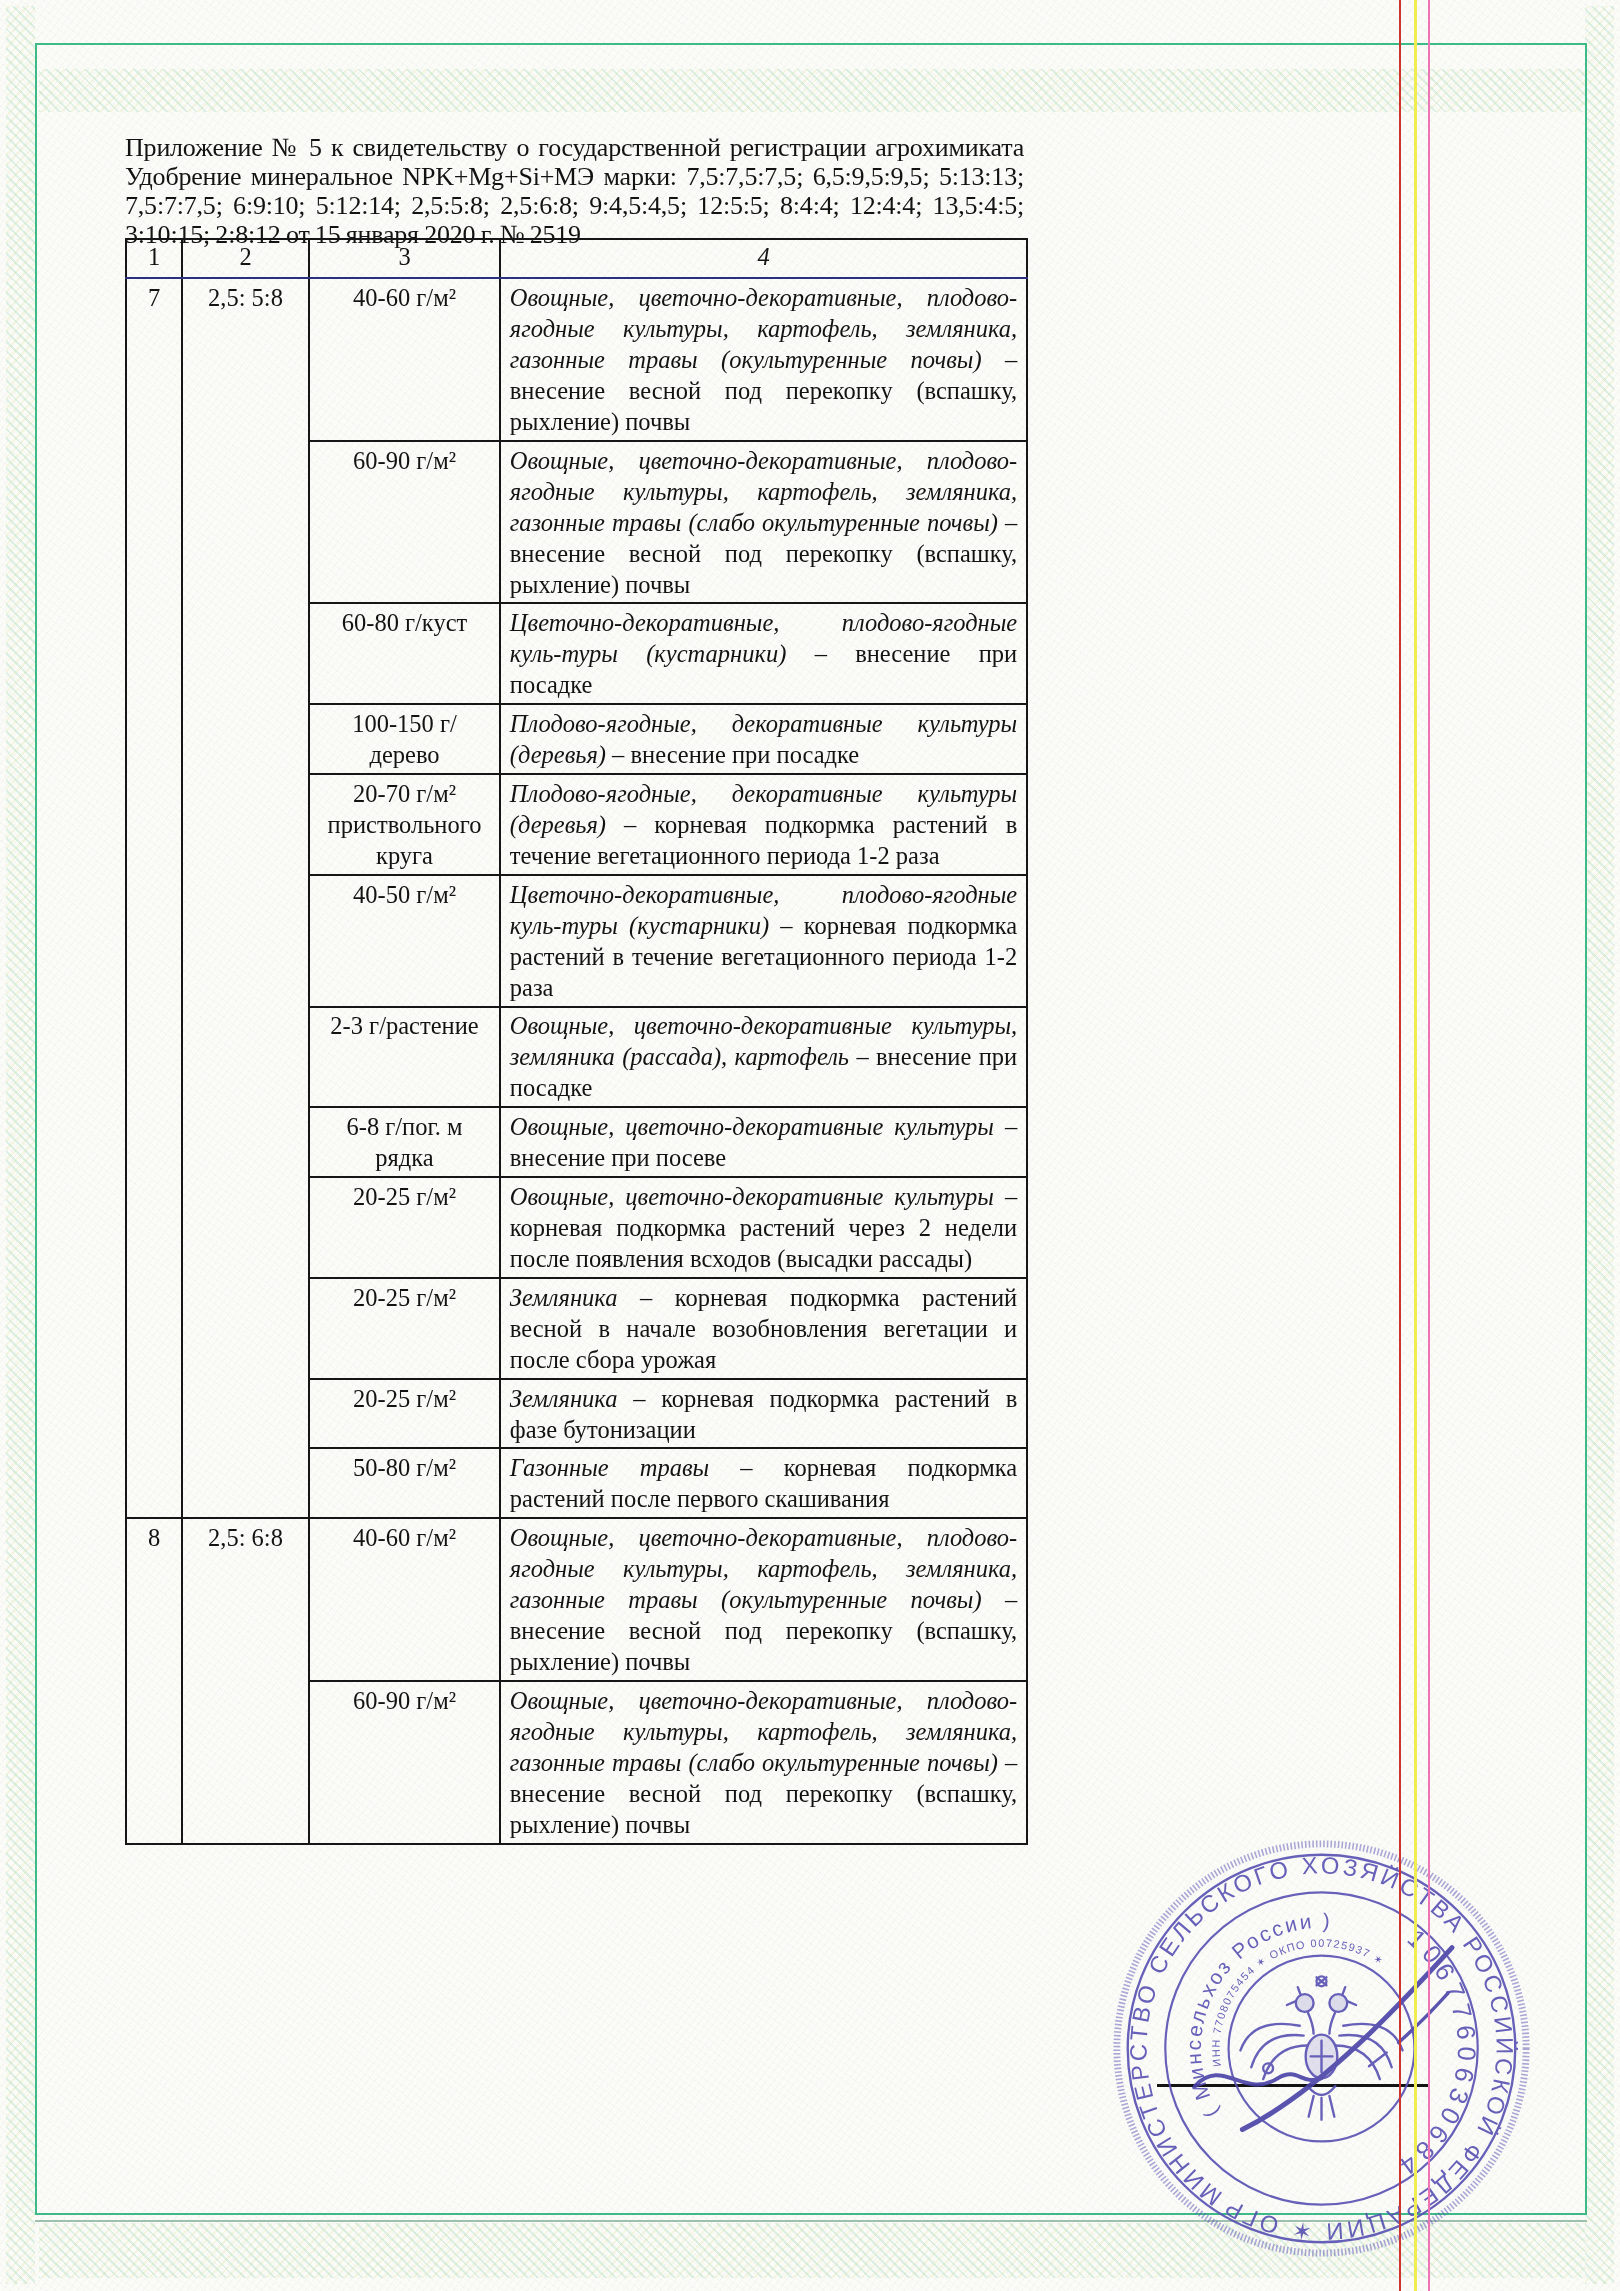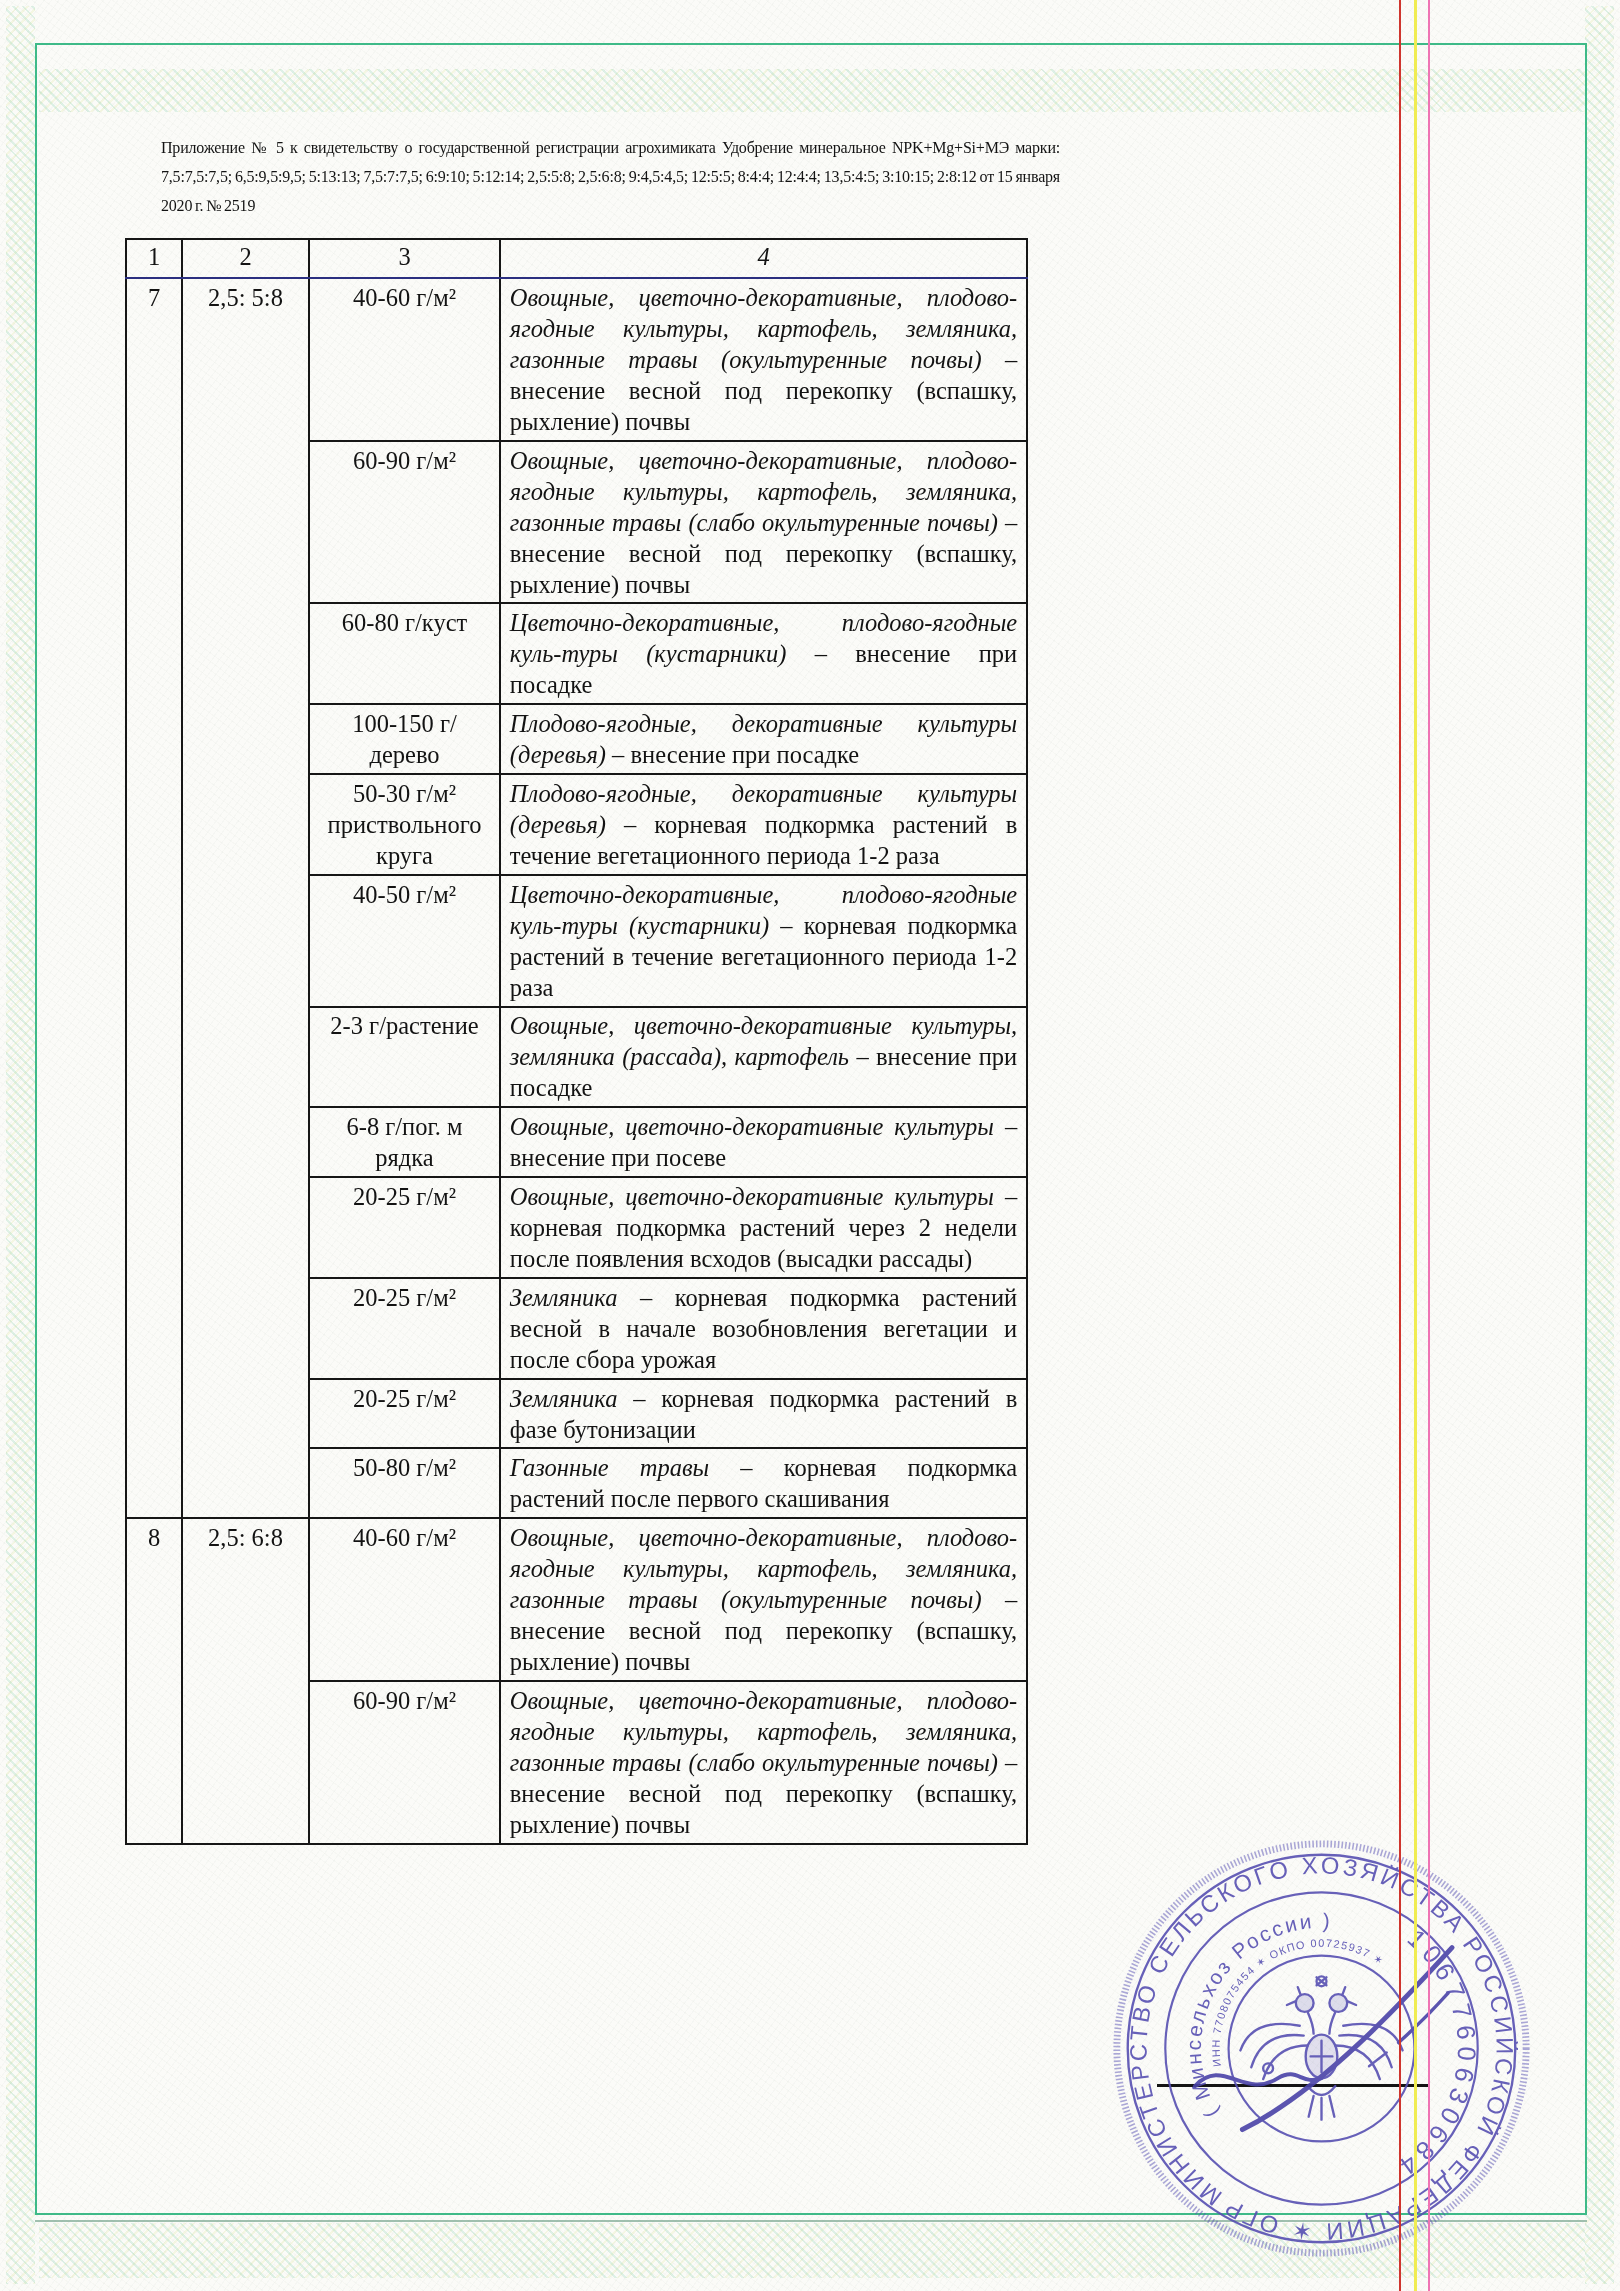--- a/index.html
+++ b/index.html
@@ -25,22 +25,22 @@
   #frame{
     position:absolute;left:35px;top:43px;width:1548px;height:2168px;
     border:2px solid rgba(62,186,136,.8);
   }
   #frame-bottom-line{
     position:absolute;left:35px;top:2220px;width:1552px;height:2px;
     background:rgba(110,160,135,.65);
   }
   #doc-header{
     position:absolute;left:125px;top:133px;width:899px;
-    font-size:16px;line-height:29px;text-align:justify;
-    word-spacing:-1px;letter-spacing:-0.2px;margin-left:36px;
+    font-size:26px;line-height:29px;text-align:justify;
+    word-spacing:-1px;letter-spacing:-0.2px;
   }
   #main-table{
     position:absolute;left:125px;top:238px;width:902px;
     border-collapse:collapse;table-layout:fixed;
   }
   #main-table th,#main-table td{
     border:2px solid #161616;
     font-size:24.5px;line-height:31px;font-weight:normal;
     padding:2.9px 8.8px;vertical-align:top;
     overflow:hidden;
@@ -115,21 +115,21 @@
       </tr>
       <tr>
         <td class="cell-dose">60-80 г/куст</td>
         <td class="cell-desc"><i>Цветочно-декоративные, плодово-ягодные куль-туры (кустарники)</i> – внесение при посадке</td>
       </tr>
       <tr>
         <td class="cell-dose">100-150 г/дерево</td>
         <td class="cell-desc"><i>Плодово-ягодные, декоративные культуры (деревья)</i> – внесение при посадке</td>
       </tr>
       <tr>
-        <td class="cell-dose">50-30 г/м² приствольного круга</td>
+        <td class="cell-dose">20-70 г/м² приствольного круга</td>
         <td class="cell-desc"><i>Плодово-ягодные, декоративные культуры (деревья)</i> – корневая подкормка растений в течение вегетационного периода 1-2 раза</td>
       </tr>
       <tr>
         <td class="cell-dose">40-50 г/м²</td>
         <td class="cell-desc"><i>Цветочно-декоративные, плодово-ягодные куль-туры (кустарники)</i> – корневая подкормка растений в течение вегетационного периода 1-2 раза</td>
       </tr>
       <tr>
         <td class="cell-dose">2-3 г/растение</td>
         <td class="cell-desc"><i>Овощные, цветочно-декоративные культуры, земляника (рассада), картофель</i> – внесение при посадке</td>
       </tr>

